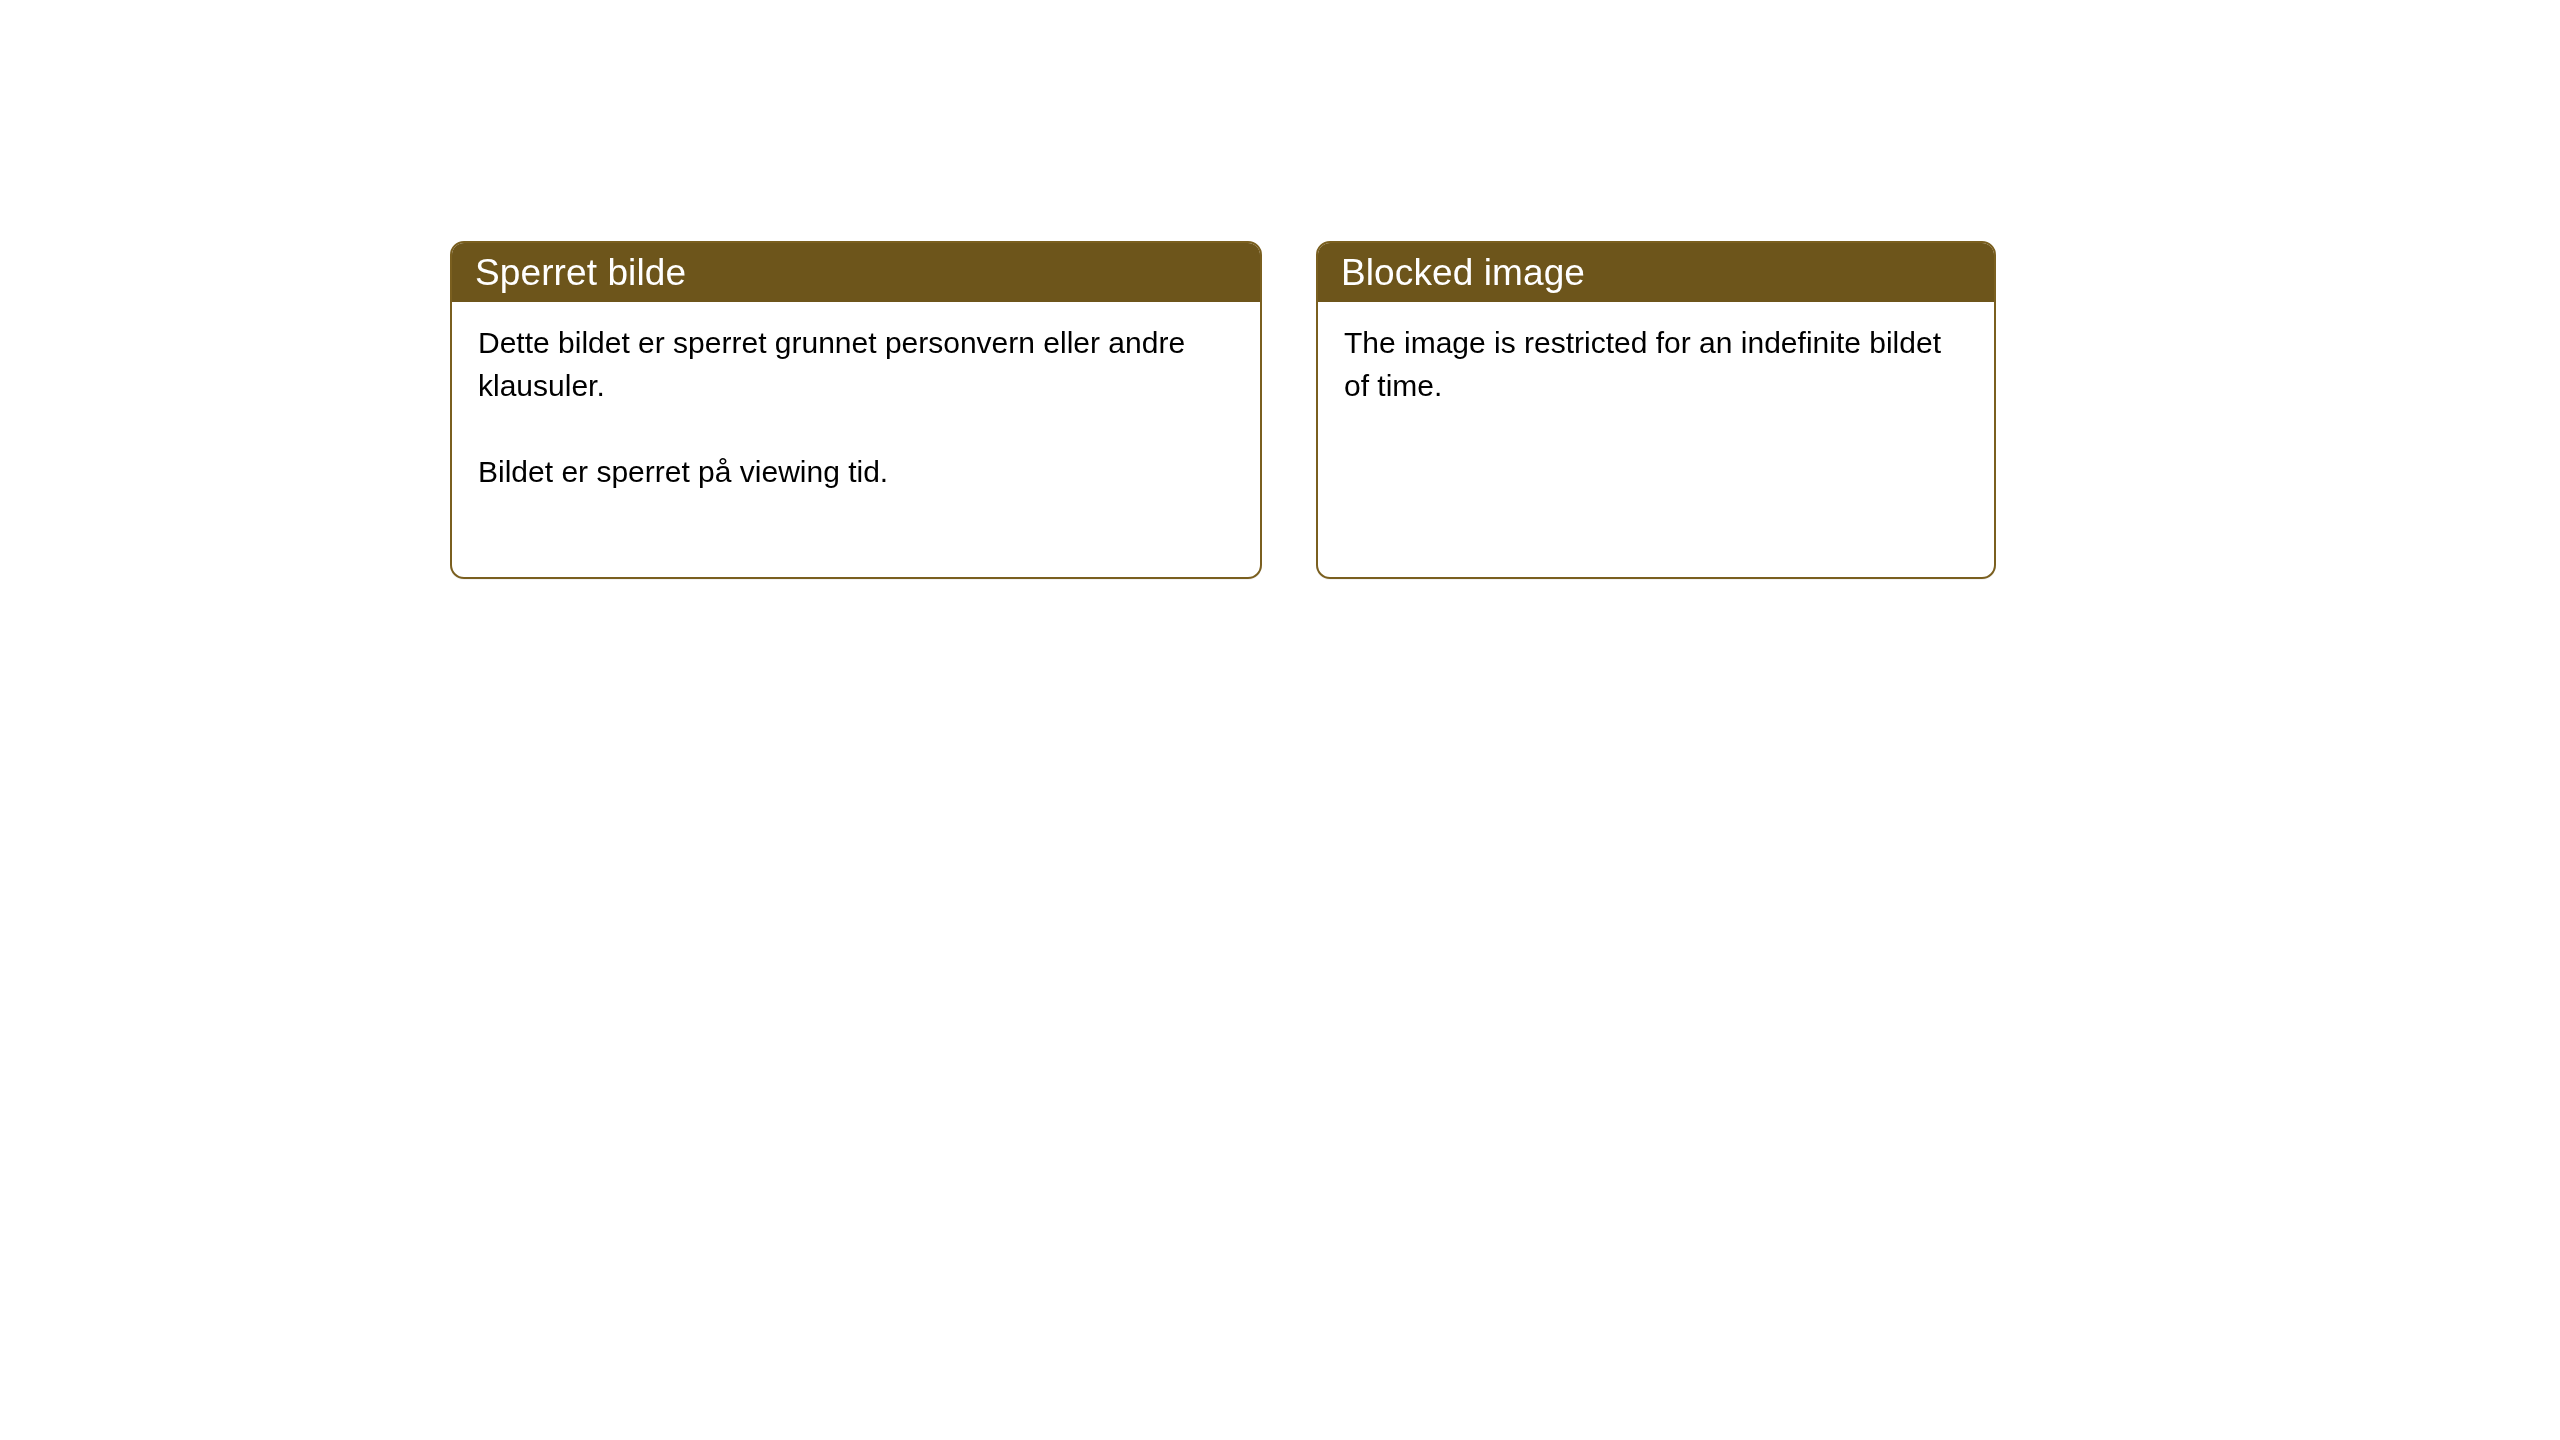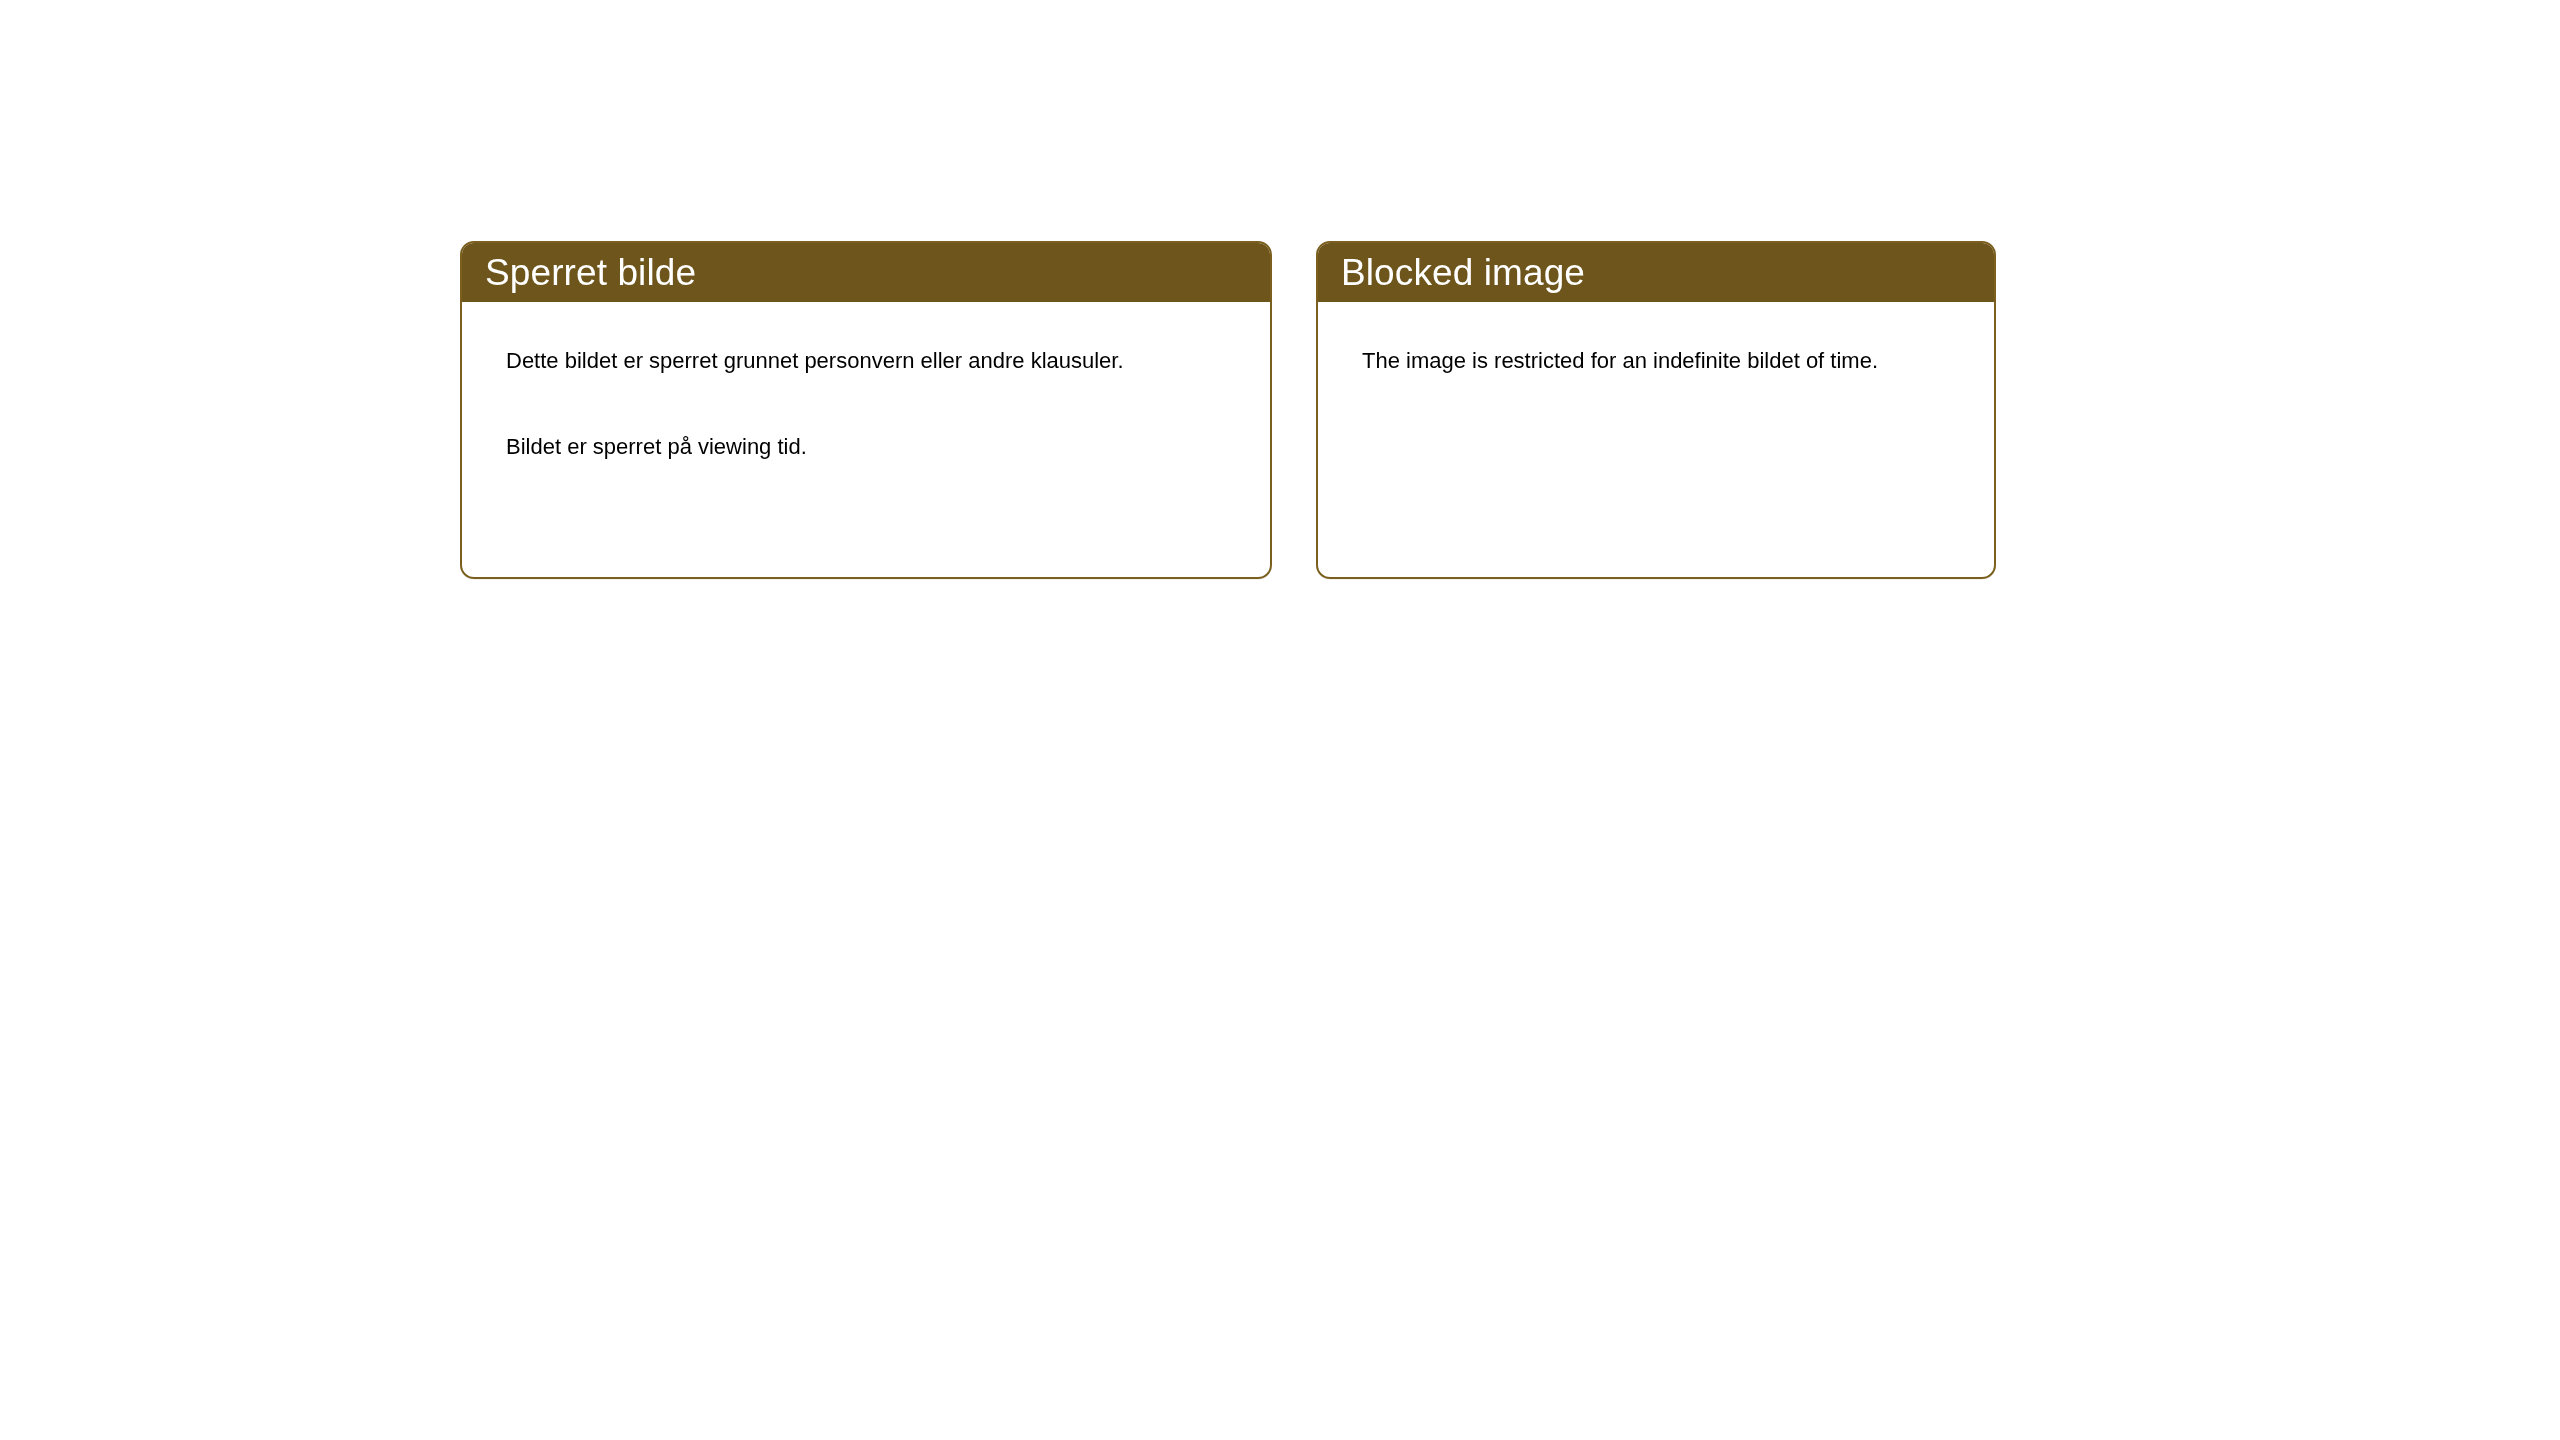--- a/index.html
+++ b/index.html
@@ -26,21 +26,21 @@
     top: 241px;
     box-sizing: border-box;
     background: #ffffff;
     border: 2px solid #7a5f1f;
     border-radius: 14px;
     overflow: hidden;
     box-shadow: 0 1px 0 rgba(0,0,0,0.05);
   }
 
   .notice-card.card-left {
-    left: 460px;
+    left: 450px;
     width: 812px;
     height: 338px;
   }
 
   .notice-card.card-right {
     left: 1316px;
     width: 680px;
     height: 338px;
   }
 
@@ -62,23 +62,23 @@
     white-space: nowrap;
   }
 
   .card-body {
     padding: 19px 24px 0 26px;
     box-sizing: border-box;
   }
 
   .body-paragraph {
     color: #000000;
-    font-size: 22px;
+    font-size: 30px;
     line-height: 43px;
-    margin: 18px;
+    margin: 0;
     font-weight: 400;
   }
 
   .body-paragraph + .body-paragraph {
     margin-top: 43px;
   }
 </style>
 </head>
 <body>
 

